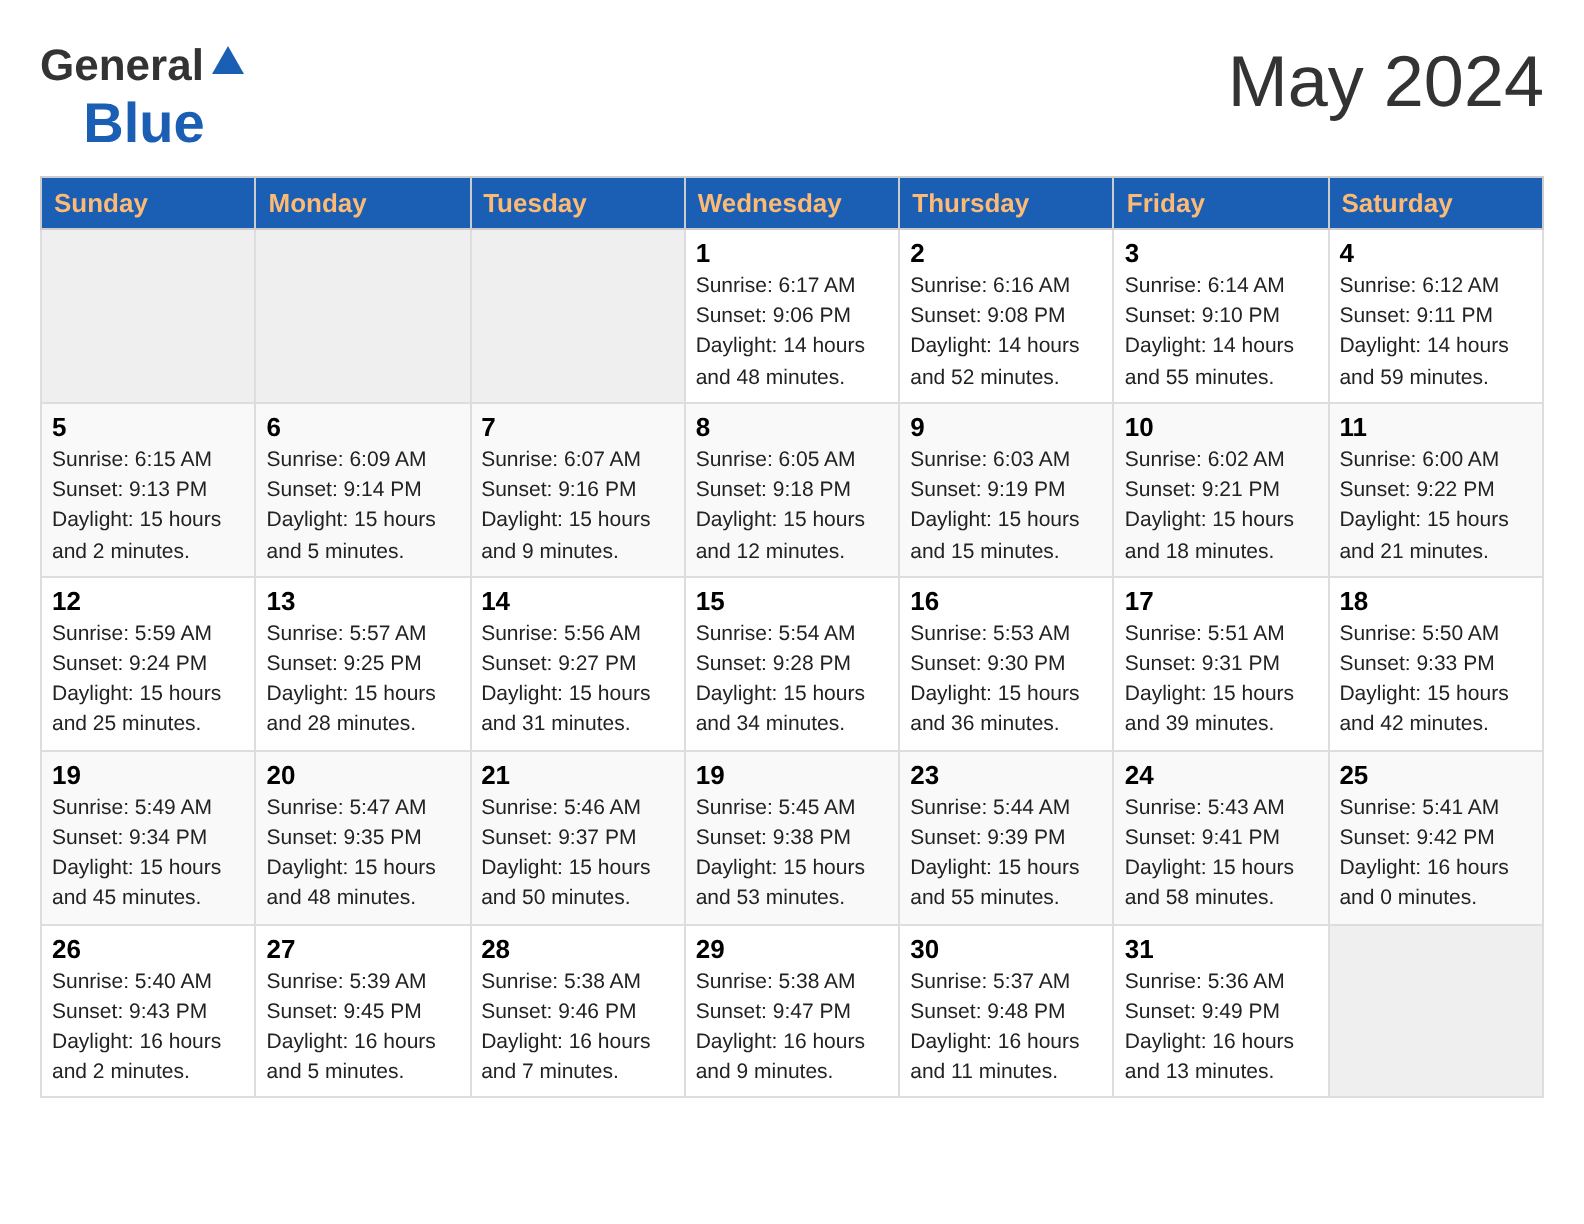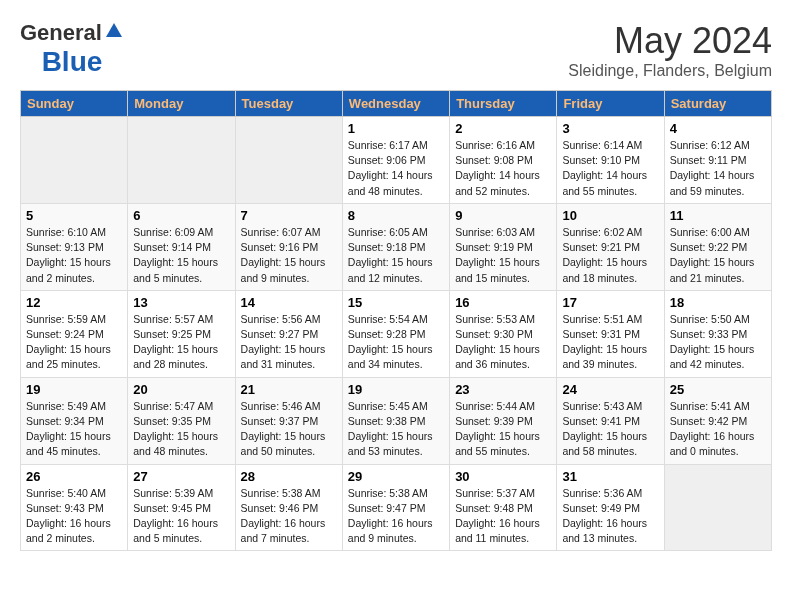--- a/index.html
+++ b/index.html
@@ -85,21 +85,20 @@
           <polygon points="10,2 18,16 2,16" fill="#1a5fb4"></polygon>
         </svg>
       </span>
     </div>
     <div>
       <span style="font-size:28px;font-weight:bold;color:#1a5fb4;">Blue</span>
     </div>
   </div>
   <div class="title-area">
     <div class="month-title">May 2024</div>
-    <div class="location-title">Sleidinge, Flanders, Belgium</div>
   </div>
 </div>
 
 <table class="calendar">
   <thead>
     <tr>
     <th>Sunday</th>
         <th>Monday</th>
         <th>Tuesday</th>
         <th>Wednesday</th>
@@ -138,21 +137,21 @@
           <span class="day-num">4</span>
           <div class="cell-text" style="white-space: pre-line;">Sunrise: 6:12 AM
 Sunset: 9:11 PM
 Daylight: 14 hours
 and 59 minutes.</div>
         </td>
       </tr>
       <tr>
         <td>
           <span class="day-num">5</span>
-          <div class="cell-text" style="white-space: pre-line;">Sunrise: 6:10 AM
+          <div class="cell-text" style="white-space: pre-line;">Sunrise: 6:15 AM
 Sunset: 9:13 PM
 Daylight: 15 hours
 and 2 minutes.</div>
         </td>
         <td>
           <span class="day-num">6</span>
           <div class="cell-text" style="white-space: pre-line;">Sunrise: 6:09 AM
 Sunset: 9:14 PM
 Daylight: 15 hours
 and 5 minutes.</div>

